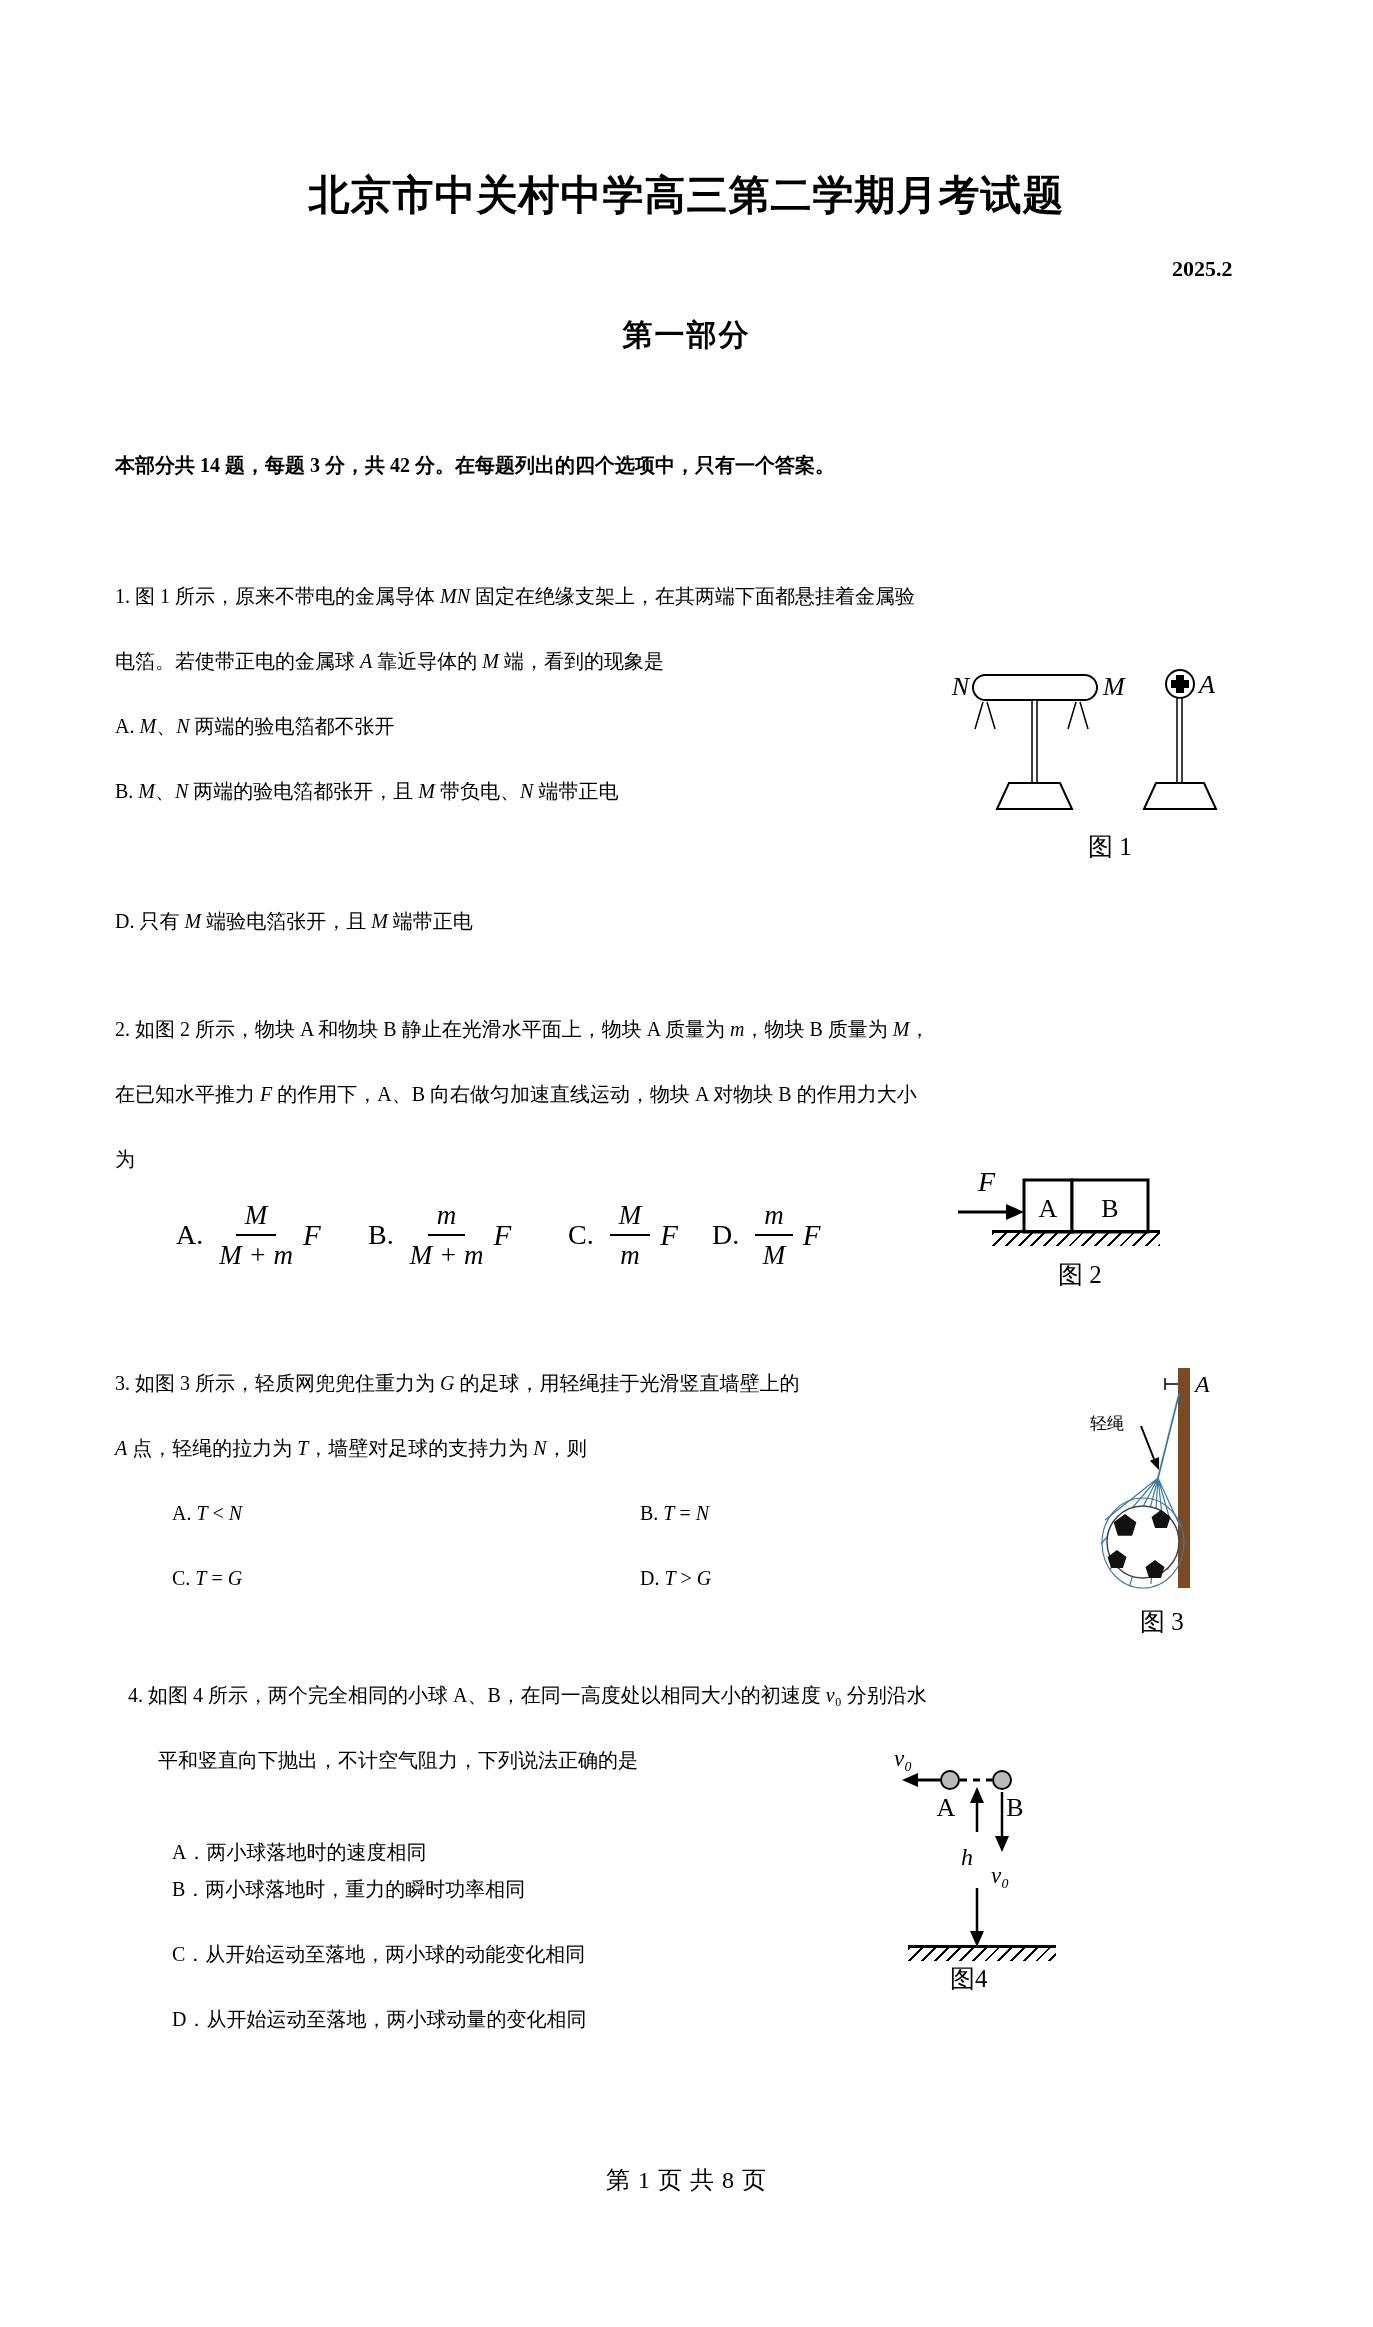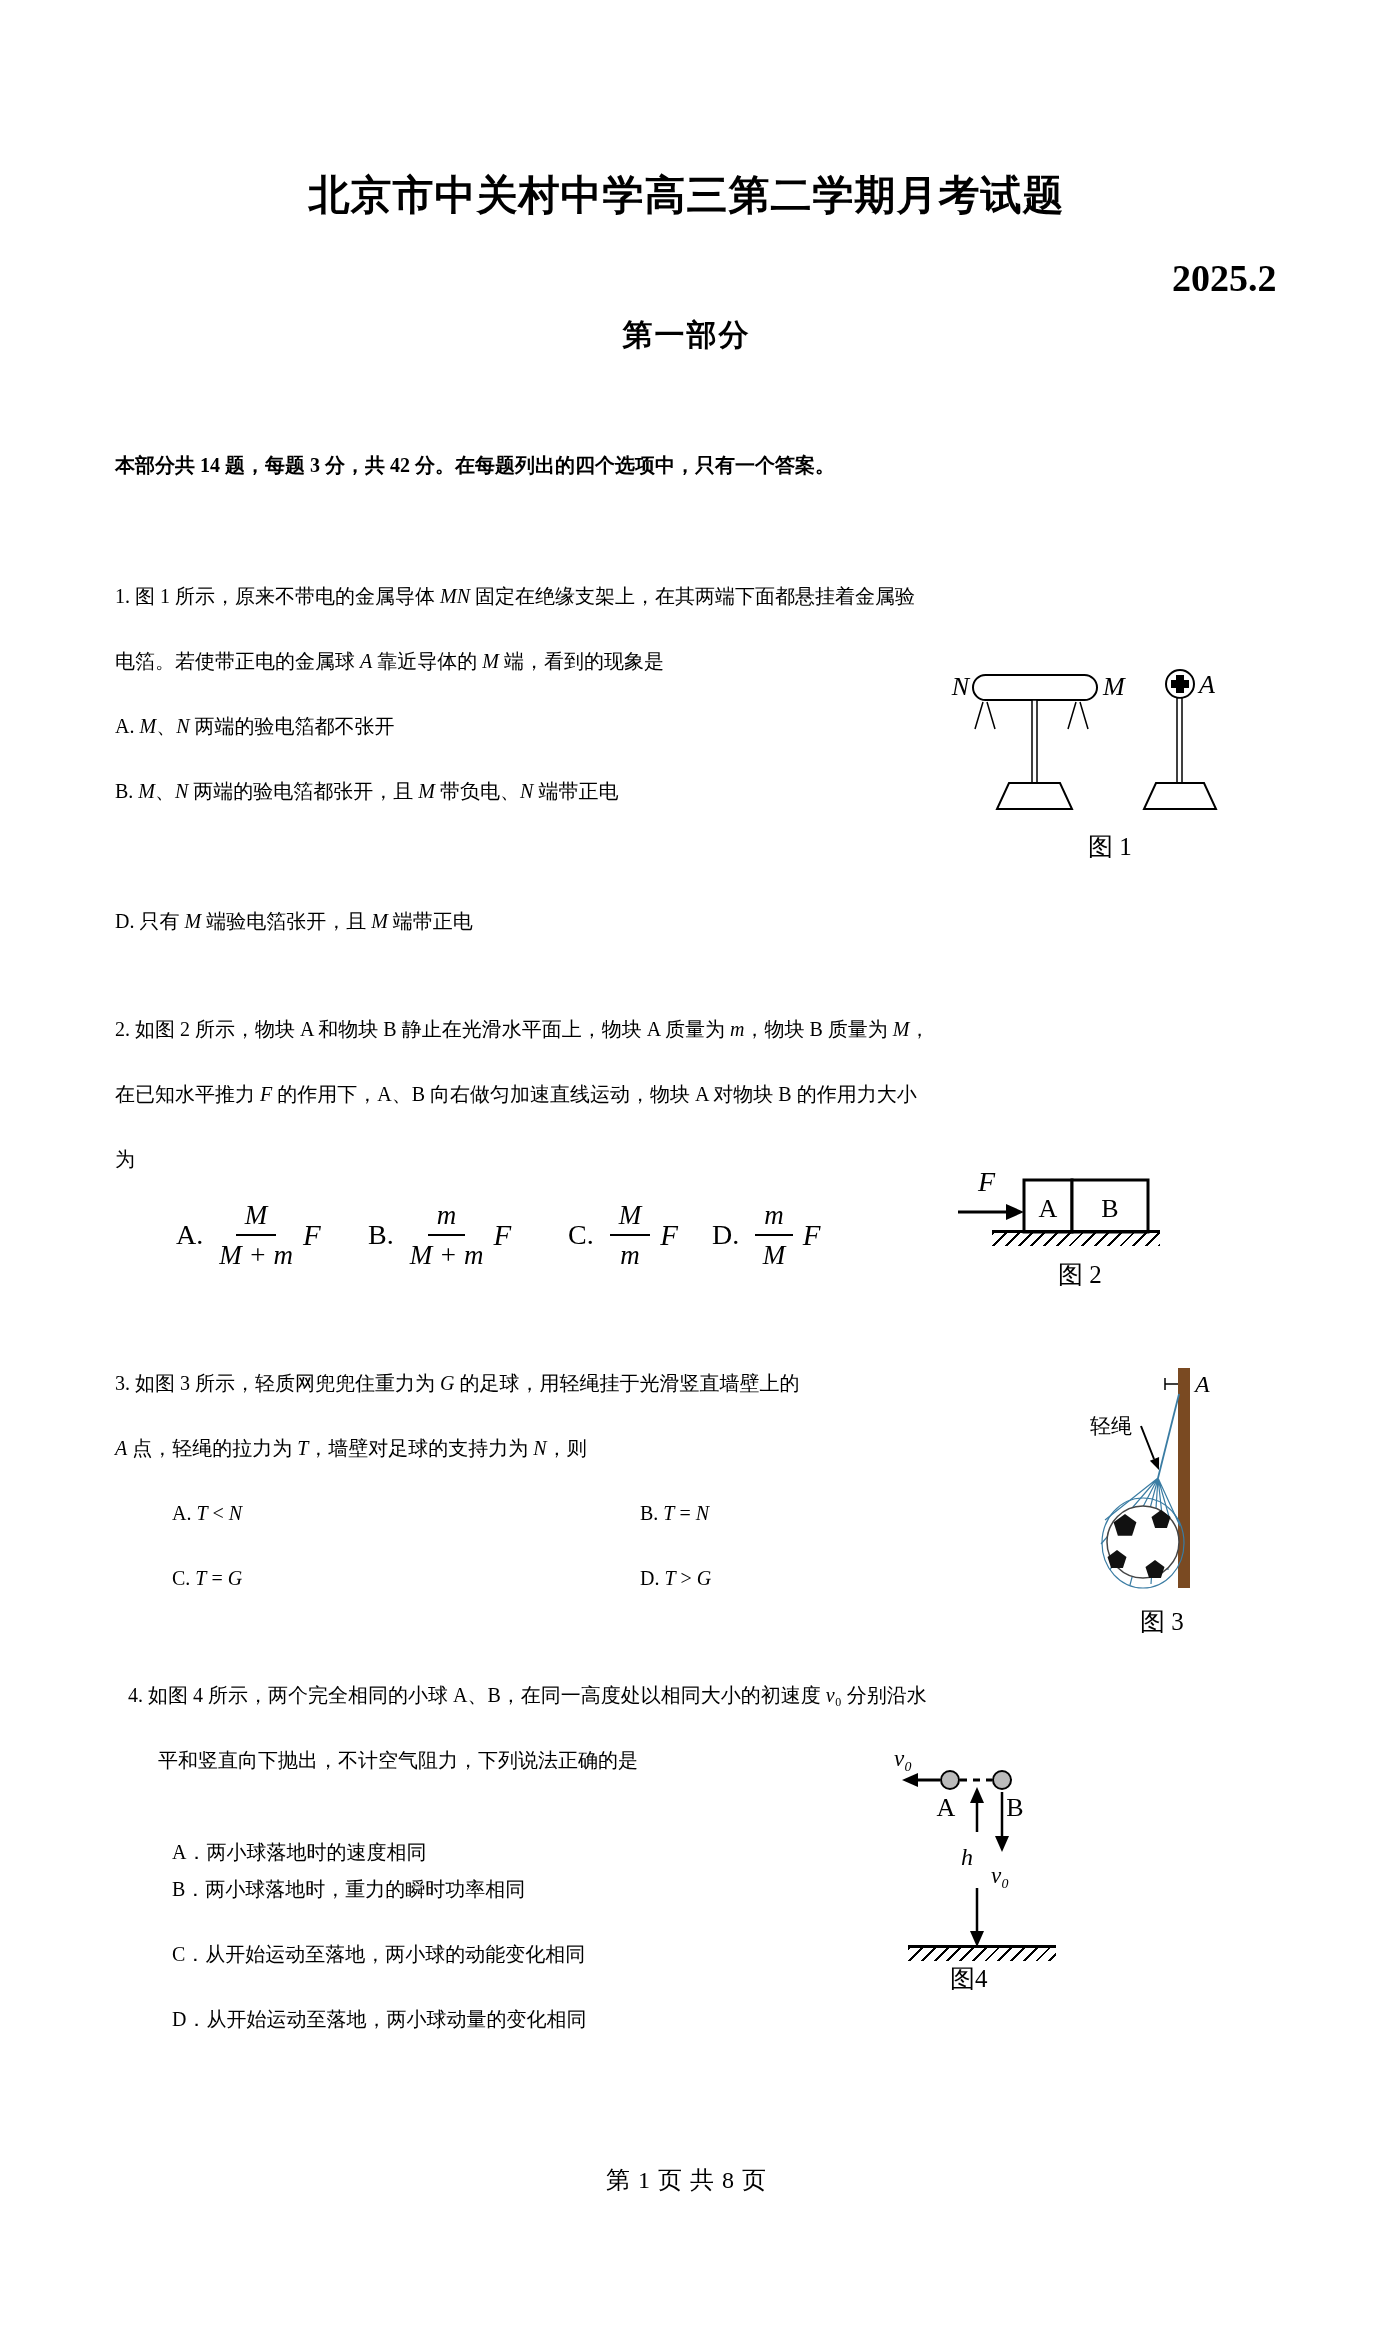--- a/index.html
+++ b/index.html
@@ -7,37 +7,37 @@
     position:relative;width:1373px;height:2327px;background:#ffffff;
     color:#000;font-family:"Liberation Serif","DejaVu Serif",serif;
     overflow:hidden;margin:0 auto;
   }
   .abs{position:absolute;}
   .t{font-size:20px;line-height:33px;white-space:nowrap;}
   .bold{font-weight:700;}
   .center{left:0;width:100%;text-align:center;}
   .title{font-size:41px;font-weight:700;letter-spacing:1px;}
   .section{font-size:30px;font-weight:700;letter-spacing:2px;}
-  .date{font-size:38px;font-weight:700;}
+  .date{font-size:22px;font-weight:700;}
   .footer{font-size:24px;letter-spacing:1px;}
   .caption{font-size:25px;white-space:nowrap;}
   i{font-style:italic;}
   
   .formula{position:absolute;display:flex;align-items:center;gap:16px;font-size:27px;}
   .flabel{font-size:28px;}
   .frac{display:inline-flex;flex-direction:column;align-items:center;font-style:italic;}
   .frac .num{display:block;border-bottom:2.5px solid #000;padding:0 9px 4px;line-height:30px;}
   .frac .den{display:block;padding-top:4px;line-height:30px;}
   .fvar{font-style:italic;font-size:29px;margin-left:-6px;}
   
   .hatch{
     border-top:3px solid #000;
     background:repeating-linear-gradient(135deg,#000 0,#000 2px,transparent 2px,transparent 9px);
   }
-  .figlabel{font-size:21px;white-space:nowrap;}
+  .figlabel{font-size:17px;white-space:nowrap;}
   svg text{font-family:"Liberation Serif","DejaVu Serif",serif;}
 </style>
 </head>
 <body>
 
 <div class="page">
 
   <div class="abs center title" style="top:168px;">北京市中关村中学高三第二学期月考试题</div>
   <div class="abs date" style="left:1172px;top:256px;">2025.2</div>
   <div class="abs center section" style="top:315px;">第一部分</div>

